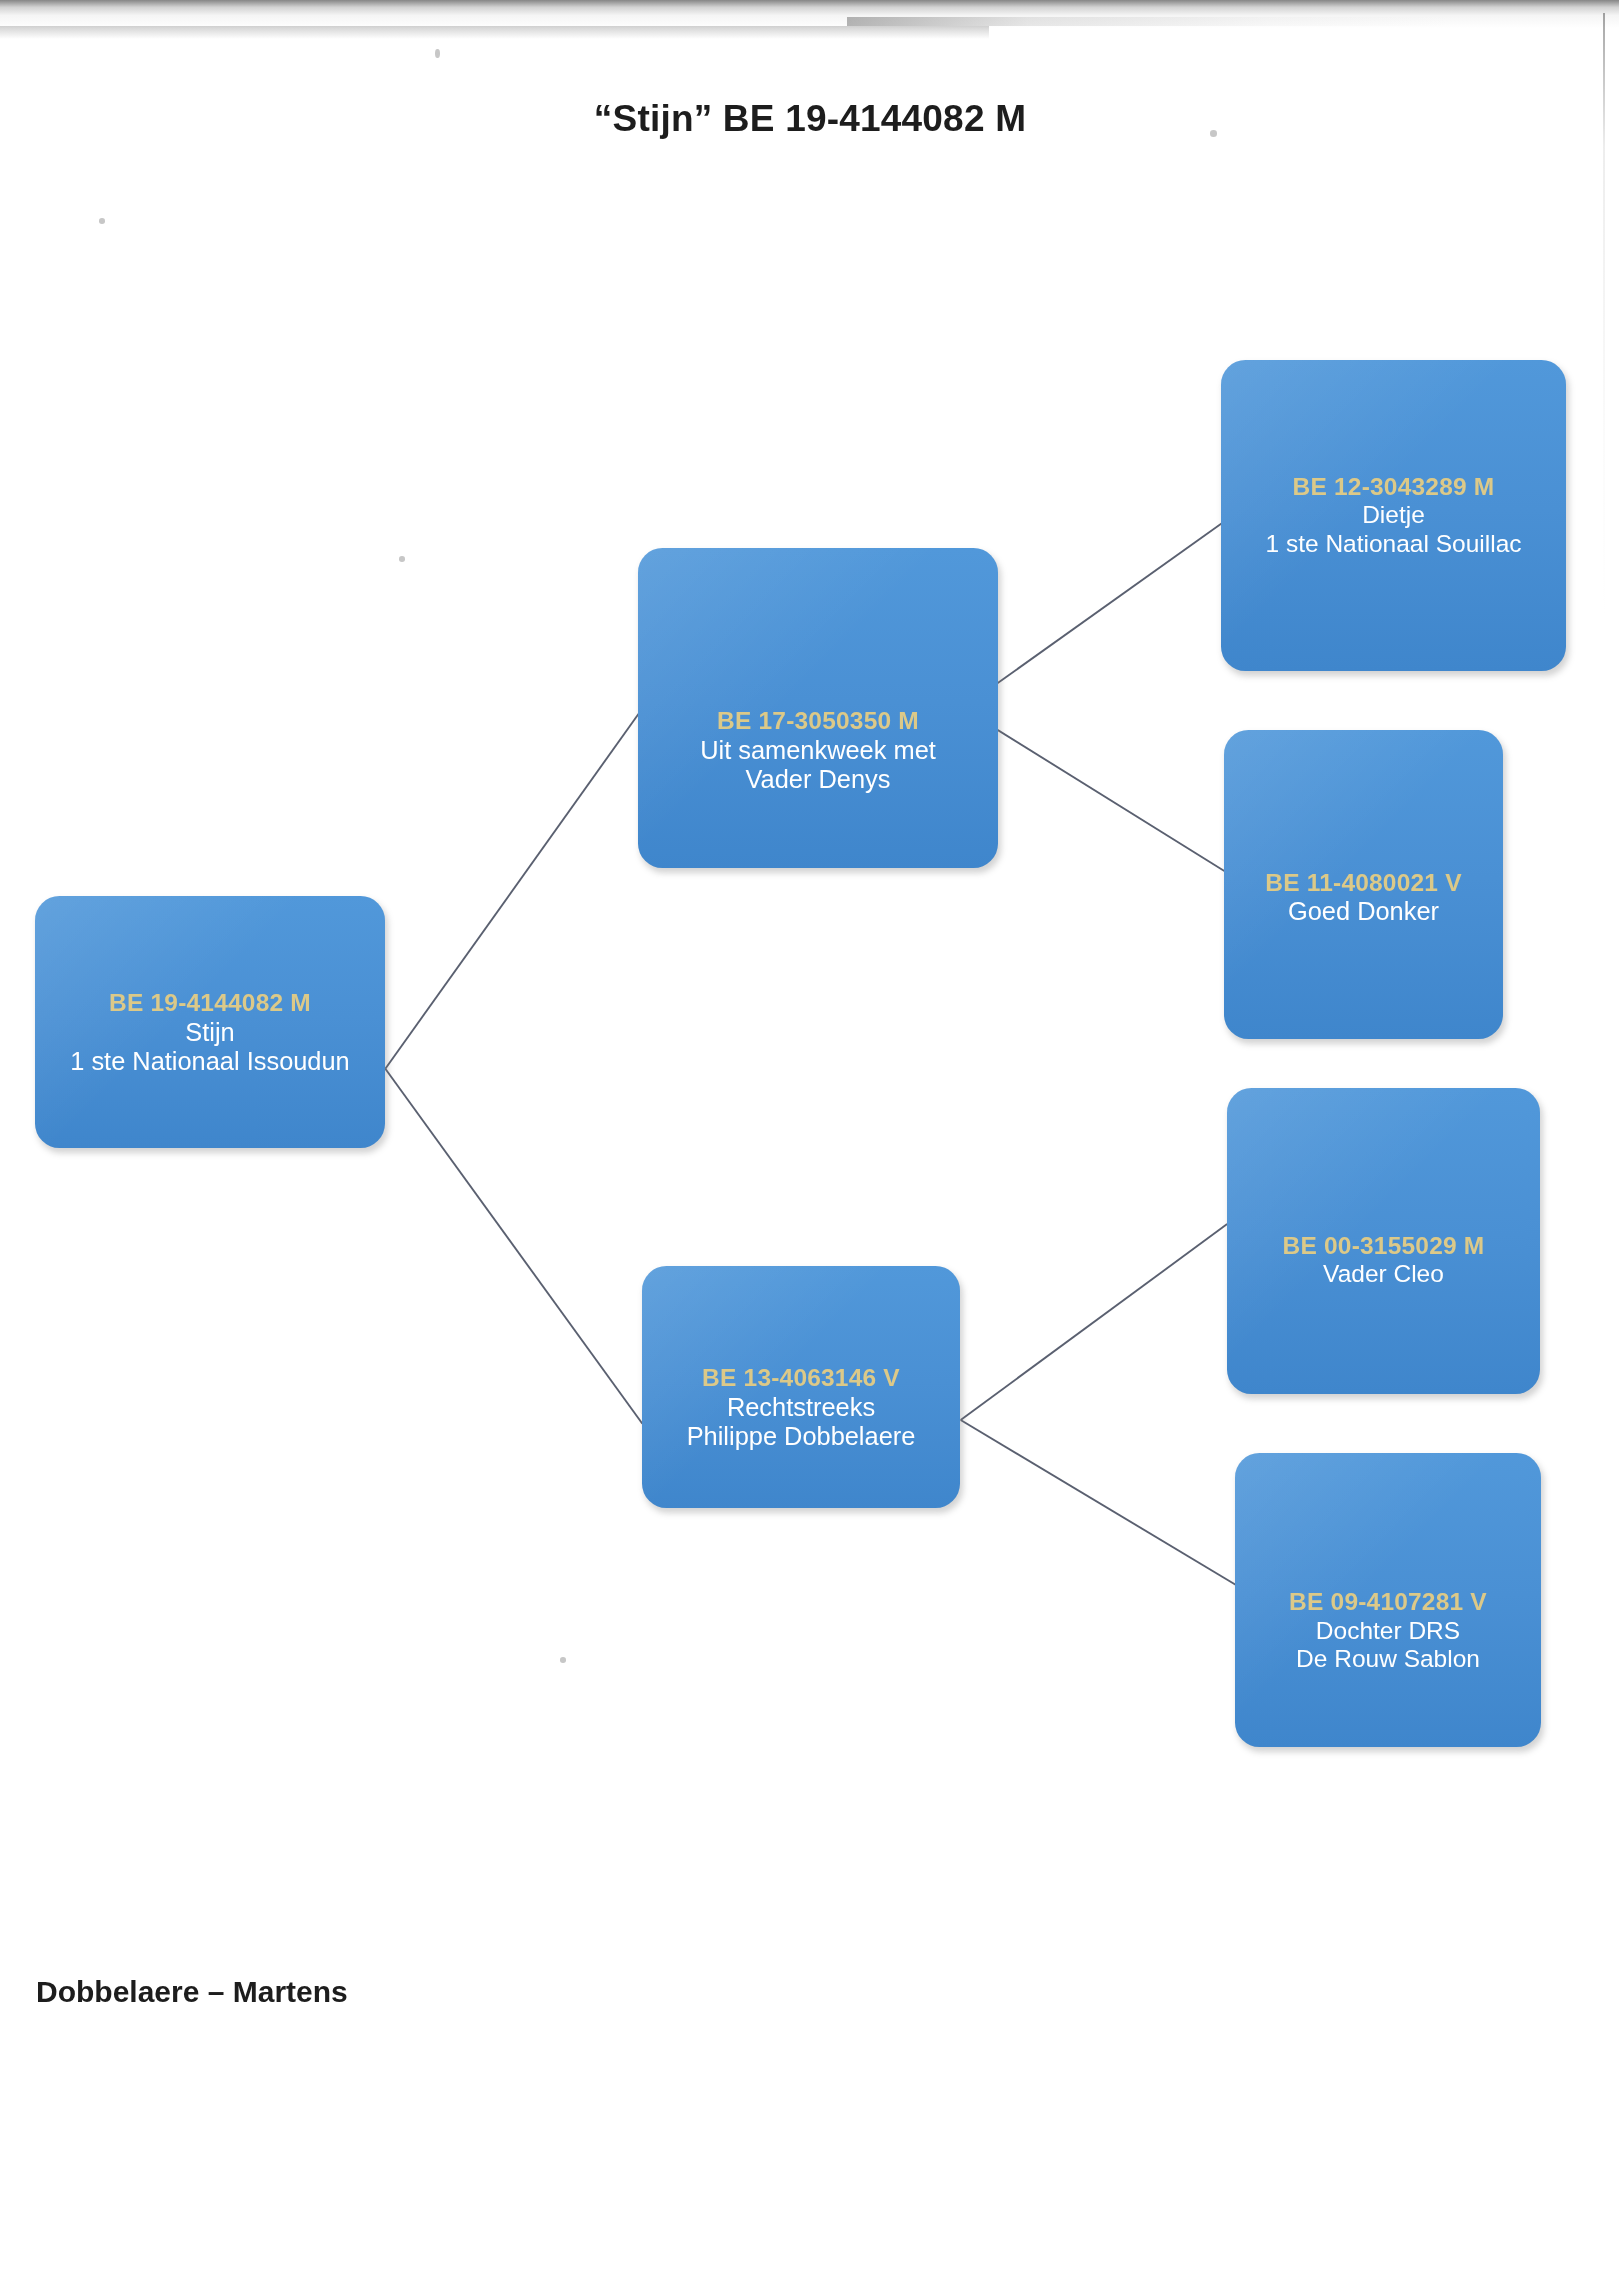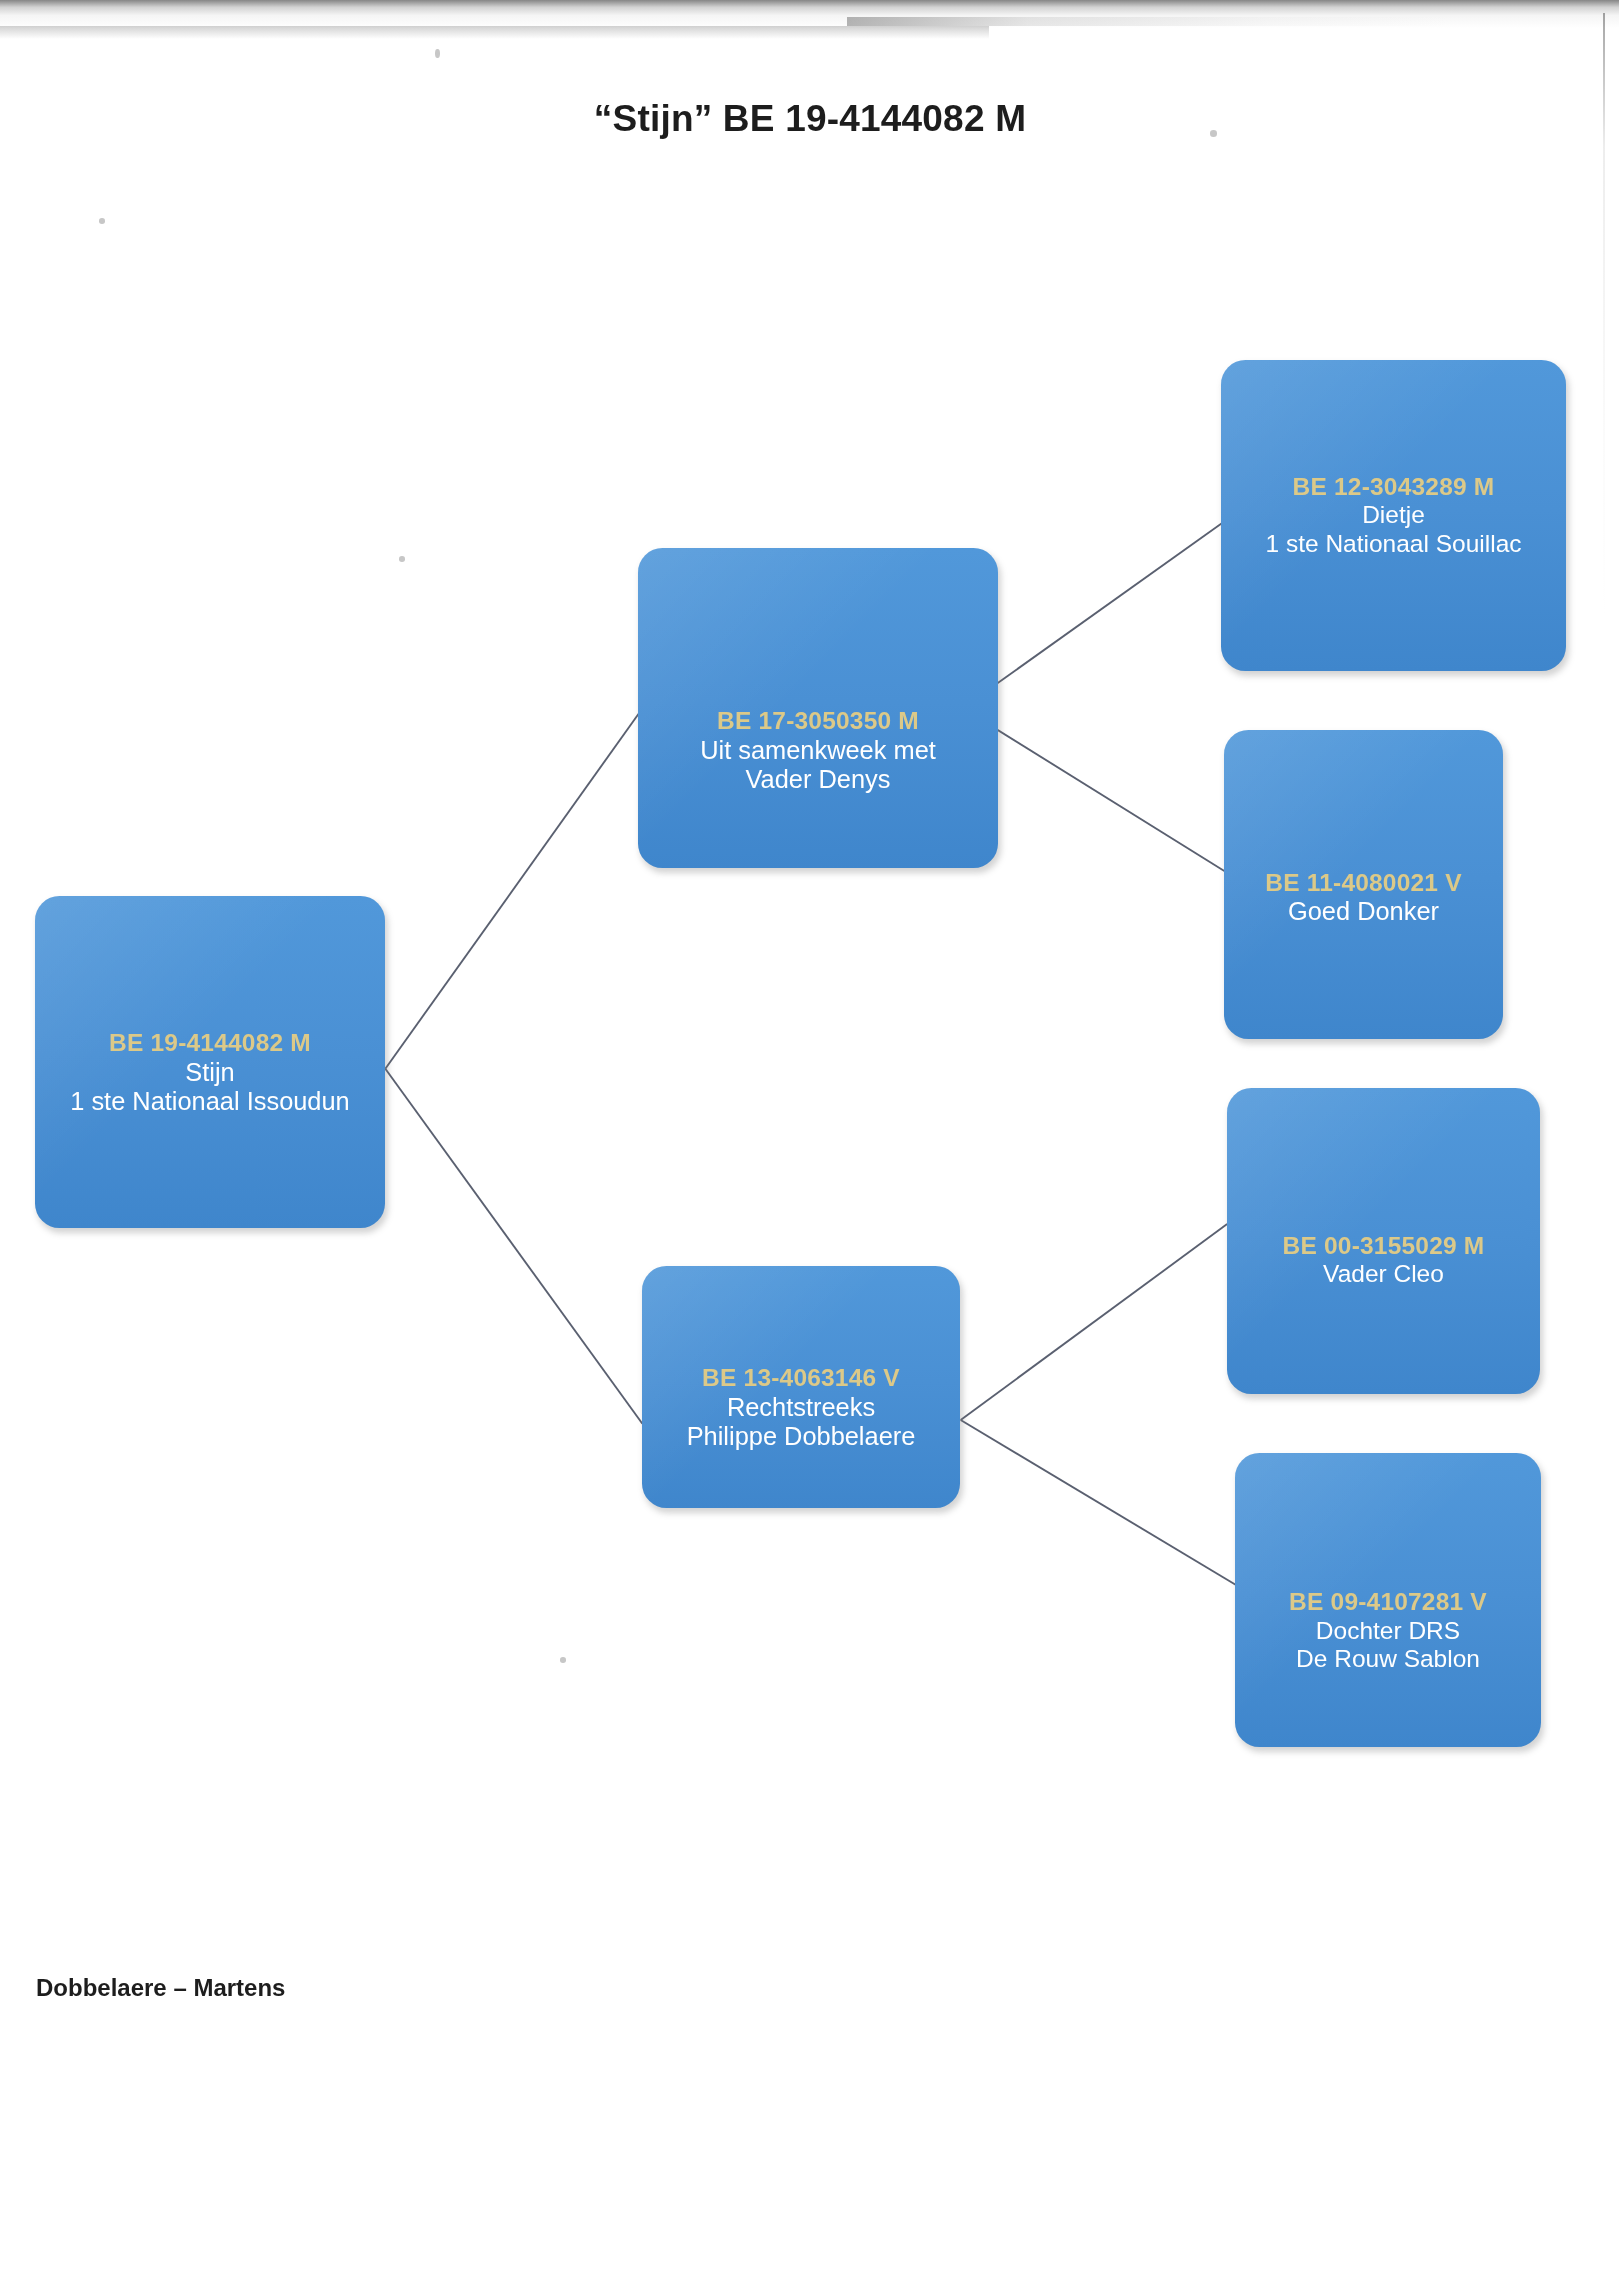--- a/index.html
+++ b/index.html
@@ -112,21 +112,21 @@
   }
   .node .line {
     color: #ffffff;
     font-size: 25.4px;
     font-weight: normal;
     line-height: 1.16;
     white-space: nowrap;
   }
 
   
-  #node-self      { left: 35px;   top: 896px;  width: 350px; height: 332px; }
+  #node-self      { left: 35px;   top: 896px;  width: 350px; height: 252px; }
   #node-father    { left: 638px;  top: 548px;  width: 360px; height: 320px; }
   #node-mother    { left: 642px;  top: 1266px; width: 318px; height: 242px; }
   #node-gp1       { left: 1221px; top: 360px;  width: 345px; height: 311px; }
   #node-gp2       { left: 1224px; top: 730px;  width: 279px; height: 309px; }
   #node-gp3       { left: 1227px; top: 1088px; width: 313px; height: 306px; }
   #node-gp4       { left: 1235px; top: 1453px; width: 306px; height: 294px; }
 
   
   #node-self   .txt { transform: translateY(11.3px); }
   #node-father .txt { transform: translateY(43px); }
@@ -155,21 +155,21 @@
   }
 
   
   .footer {
     position: absolute;
     left: 36px;
     top: 1972px;
     width: 659px;
   }
   .footer .breeder {
-    font-size: 24px;
+    font-size: 30px;
     font-weight: bold;
     color: #1d1d1d;
     line-height: 1.32;
   }
   .footer .addr {
     font-size: 29px;
     font-weight: normal;
     color: #1d1d1d;
     line-height: 1.34;
   }

